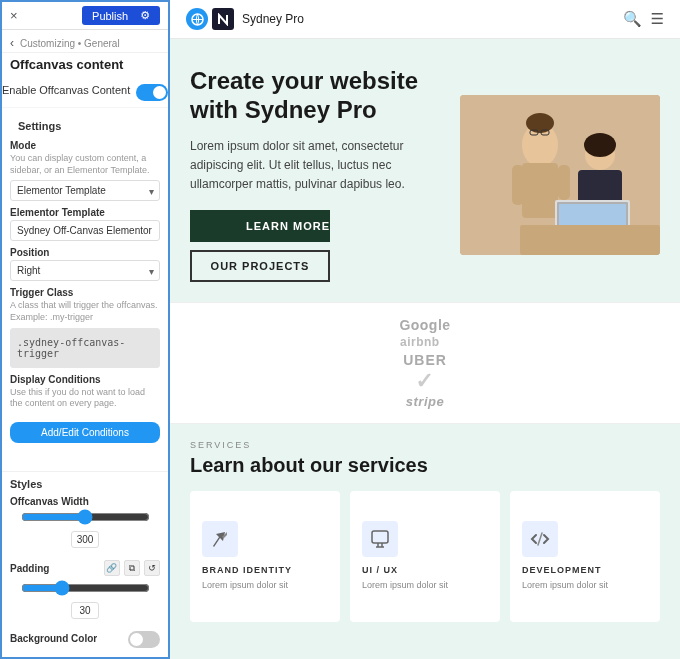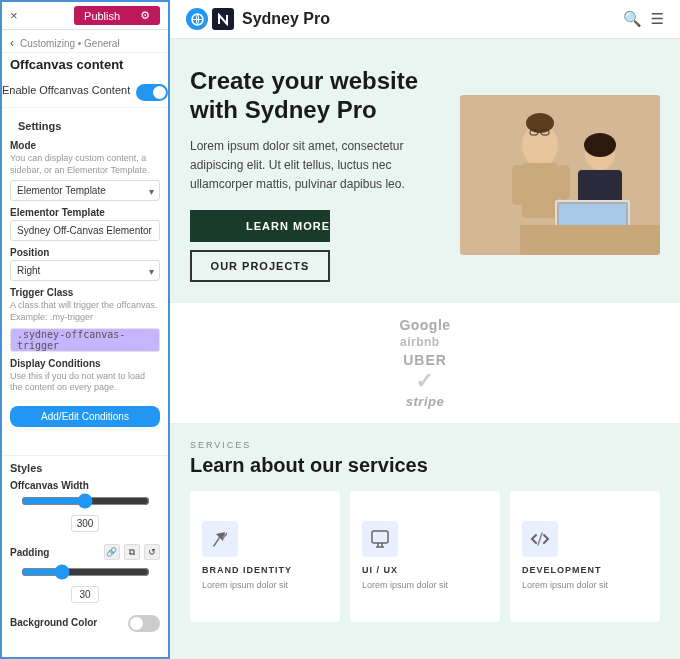--- a/index.html
+++ b/index.html
@@ -23,30 +23,30 @@
     .panel-topbar {
       display: flex;
       align-items: center;
       justify-content: space-between;
       padding: 4px 8px;
       background: #fff;
       border-bottom: 1px solid #e0e0e0;
     }
     .panel-topbar .close-icon { font-size: 13px; color: #555; cursor: pointer; }
     .panel-topbar .publish-btn {
-      background: #be185d;
+      background: #1d4ed8;
       color: #fff;
       border: none;
       border-radius: 3px;
       padding: 3px 10px;
       font-size: 11px;
       cursor: pointer;
       display: flex;
       align-items: center;
-      gap: 20px;
+      gap: 12px;
     }
     .panel-topbar .gear-icon { font-size: 11px; color: #fff; }
 
     
     .panel-breadcrumb {
       display: flex;
       align-items: center;
       padding: 6px 8px 2px;
       font-size: 10px;
       color: #888;
@@ -90,21 +90,21 @@
     .select-wrapper::after {
       content: '▾'; position: absolute; right: 6px; top: 50%; transform: translateY(-50%); font-size: 10px; color: #666; pointer-events: none;
     }
     .select-wrapper select { width: 100%; border: 1px solid #ddd; border-radius: 3px; padding: 4px 6px; font-size: 10px; color: #333; background: #fff; appearance: none; cursor: pointer; }
 
     .text-field-input {
       width: 100%; border: 1px solid #ddd; border-radius: 3px; padding: 4px 6px; font-size: 10px; color: #333; background: #fff; margin-bottom: 6px;
     }
 
     .trigger-class-box {
-      background: #c4b5fd; border: 1px solid #e5e5e5; border-radius: 3px; padding: 0 6px; font-size: 10px; color: #555; margin-bottom: 6px; font-family: monospace;
+      background: #e5e5e5; border: 1px solid #e5e5e5; border-radius: 3px; padding: 8px 6px; font-size: 10px; color: #555; margin-bottom: 6px; font-family: monospace;
     }
 
     .display-conditions-desc { font-size: 9px; color: #999; margin-bottom: 12px; line-height: 1.3; }
     .add-conditions-btn {
       width: 100%; background: #2196f3; color: #fff; border: none; border-radius: 8px; padding: 5px 0; font-size: 10px; cursor: pointer; margin-bottom: 24px;
     }
 
     .styles-heading { font-size: 11px; font-weight: 700; color: #333; padding: 6px 8px 2px; border-top: 1px solid #f0f0f0; }
 
     .slider-row { display: flex; align-items: center; gap: 6px; margin-bottom: 4px; flex-direction: column; }
@@ -132,21 +132,21 @@
       display: flex;
       align-items: center;
       justify-content: space-between;
       padding: 8px 16px;
       background: #fff;
       border-bottom: 1px solid #e8e8e8;
     }
     .site-navbar-left { display: flex; align-items: center; gap: 8px; }
     .navbar-logo-circle { width: 22px; height: 22px; background: #2196f3; border-radius: 50%; display: flex; align-items: center; justify-content: center; }
     .navbar-logo-n { width: 22px; height: 22px; background: #1a1a2e; border-radius: 3px; display: flex; align-items: center; justify-content: center; color: #fff; font-size: 13px; font-weight: 700; }
-    .site-title { font-size: 16px; font-weight: 700; color: #222; }
+    .site-title { font-size: 12px; font-weight: 400; color: #222; }
     .navbar-icons { display: flex; gap: 8px; align-items: center; }
     .navbar-icon { font-size: 15px; color: #555; cursor: pointer; }
 
     
     .hero-section {
       display: flex;
       align-items: center;
       padding: 28px 20px 20px;
       background: #e8f5f0;
       gap: 16px;

